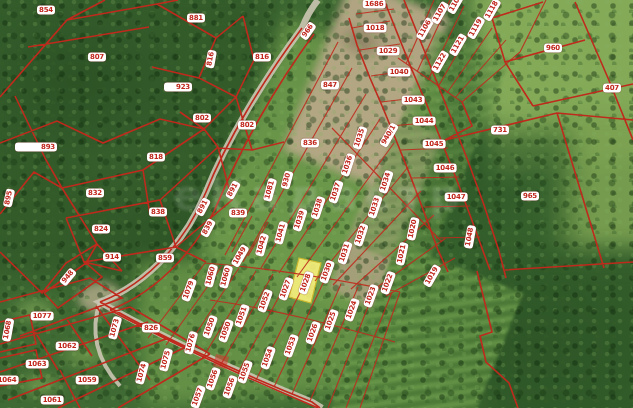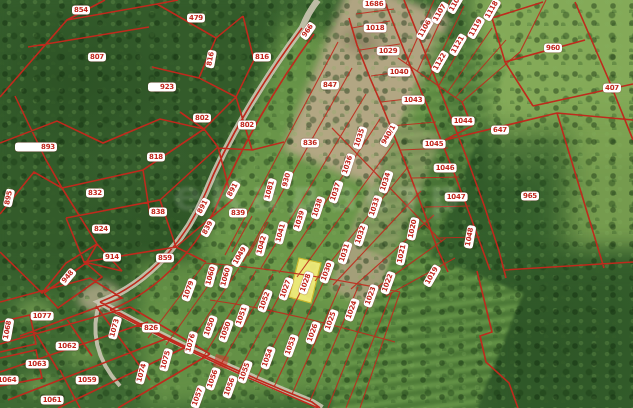--- a/index.html
+++ b/index.html
@@ -129,46 +129,46 @@
       M205 263 C270 268 340 280 400 292
       M205 263 L148 338 M222 266 L166 345 M239 268 L184 352 M256 271 L202 359
       M273 274 L220 366 M290 276 L238 373 M307 279 L256 380 M324 281 L274 387
       M341 284 L292 394 M358 287 L310 401 M375 289 L328 408 M392 292 L346 408
       M400 292 L360 408 M210 300 C280 310 340 327 395 342"></path>
   </svg>
 
   <div id="watermark">еКадастр</div>
 
   <div class="layer" id="labels" style="pointer-events:auto;">
-      <span class="plabel" style="left: 46px; top: 10px; transform: translate(-50%, -50%) rotate(0deg); margin-left: 35px;">854</span>
-      <span class="plabel" style="left: 196px; top: 18px; transform: translate(-50%, -50%) rotate(0deg);">479</span>
+      <span class="plabel" style="left: 46px; top: 10px; transform: translate(-50%, -50%) rotate(0deg);">854</span>
+      <span class="plabel" style="left: 196px; top: 18px; transform: translate(-50%, -50%) rotate(0deg);">881</span>
       <span class="plabel" style="left: 308px; top: 31px; transform: translate(-50%, -50%) rotate(-55deg);">966</span>
       <span class="plabel" style="left: 374px; top: 4px; transform: translate(-50%, -50%) rotate(0deg);">1686</span>
       <span class="plabel" style="left: 375px; top: 28px; transform: translate(-50%, -50%) rotate(0deg);">1018</span>
       <span class="plabel" style="left: 425px; top: 29px; transform: translate(-50%, -50%) rotate(-60deg);">1106</span>
       <span class="plabel" style="left: 440px; top: 13px; transform: translate(-50%, -50%) rotate(-60deg);">1107</span>
       <span class="plabel" style="left: 456px; top: 3px; transform: translate(-50%, -50%) rotate(-60deg);">1108</span>
       <span class="plabel" style="left: 492px; top: 10px; transform: translate(-50%, -50%) rotate(-60deg);">1118</span>
       <span class="plabel" style="left: 476px; top: 28px; transform: translate(-50%, -50%) rotate(-60deg);">1119</span>
       <span class="plabel" style="left: 458px; top: 45px; transform: translate(-50%, -50%) rotate(-60deg);">1121</span>
       <span class="plabel" style="left: 440px; top: 62px; transform: translate(-50%, -50%) rotate(-60deg);">1122</span>
       <span class="plabel" style="left: 388px; top: 51px; transform: translate(-50%, -50%) rotate(0deg);">1029</span>
       <span class="plabel" style="left: 553px; top: 48px; transform: translate(-50%, -50%) rotate(0deg);">960</span>
       <span class="plabel" style="left: 97px; top: 57px; transform: translate(-50%, -50%) rotate(0deg);">807</span>
       <span class="plabel" style="left: 211px; top: 59px; transform: translate(-50%, -50%) rotate(-80deg);">816</span>
       <span class="plabel" style="left: 262px; top: 57px; transform: translate(-50%, -50%) rotate(0deg);">816</span>
       <span class="plabel" style="left: 399px; top: 72px; transform: translate(-50%, -50%) rotate(0deg);">1040</span>
-      <span class="plabel" style="left: 162px; top: 87px; transform: translate(-50%, -50%) rotate(0deg); padding-left: 12px;">923</span>
+      <span class="plabel" style="left: 178px; top: 87px; transform: translate(-50%, -50%) rotate(0deg); padding-left: 12px;">923</span>
       <span class="plabel" style="left: 330px; top: 85px; transform: translate(-50%, -50%) rotate(0deg);">847</span>
       <span class="plabel" style="left: 612px; top: 88px; transform: translate(-50%, -50%) rotate(0deg);">407</span>
       <span class="plabel" style="left: 413px; top: 100px; transform: translate(-50%, -50%) rotate(0deg);">1043</span>
       <span class="plabel" style="left: 202px; top: 118px; transform: translate(-50%, -50%) rotate(0deg);">802</span>
       <span class="plabel" style="left: 247px; top: 125px; transform: translate(-50%, -50%) rotate(0deg);">802</span>
-      <span class="plabel" style="left: 424px; top: 121px; transform: translate(-50%, -50%) rotate(0deg); margin-left: 39px;">1044</span>
-      <span class="plabel" style="left: 500px; top: 130px; transform: translate(-50%, -50%) rotate(0deg);">647</span>
+      <span class="plabel" style="left: 424px; top: 121px; transform: translate(-50%, -50%) rotate(0deg);">1044</span>
+      <span class="plabel" style="left: 500px; top: 130px; transform: translate(-50%, -50%) rotate(0deg);">731</span>
       <span class="plabel" style="left: 310px; top: 143px; transform: translate(-50%, -50%) rotate(0deg); text-align: right;">836</span>
       <span class="plabel" style="left: 36px; top: 147px; transform: translate(-50%, -50%) rotate(0deg); padding-left: 26px;">893</span>
       <span class="plabel" style="left: 434px; top: 144px; transform: translate(-50%, -50%) rotate(0deg);">1045</span>
       <span class="plabel" style="left: 156px; top: 157px; transform: translate(-50%, -50%) rotate(0deg);">818</span>
       <span class="plabel" style="left: 360px; top: 138px; transform: translate(-50%, -50%) rotate(-72deg);">1035</span>
       <span class="plabel" style="left: 389px; top: 135px; transform: translate(-50%, -50%) rotate(-60deg);">940/1</span>
       <span class="plabel" style="left: 348px; top: 165px; transform: translate(-50%, -50%) rotate(-72deg);">1036</span>
       <span class="plabel" style="left: 445px; top: 168px; transform: translate(-50%, -50%) rotate(0deg);">1046</span>
       <span class="plabel" style="left: 287px; top: 180px; transform: translate(-50%, -50%) rotate(-75deg);">930</span>
       <span class="plabel" style="left: 270px; top: 190px; transform: translate(-50%, -50%) rotate(-75deg);">1081</span>

